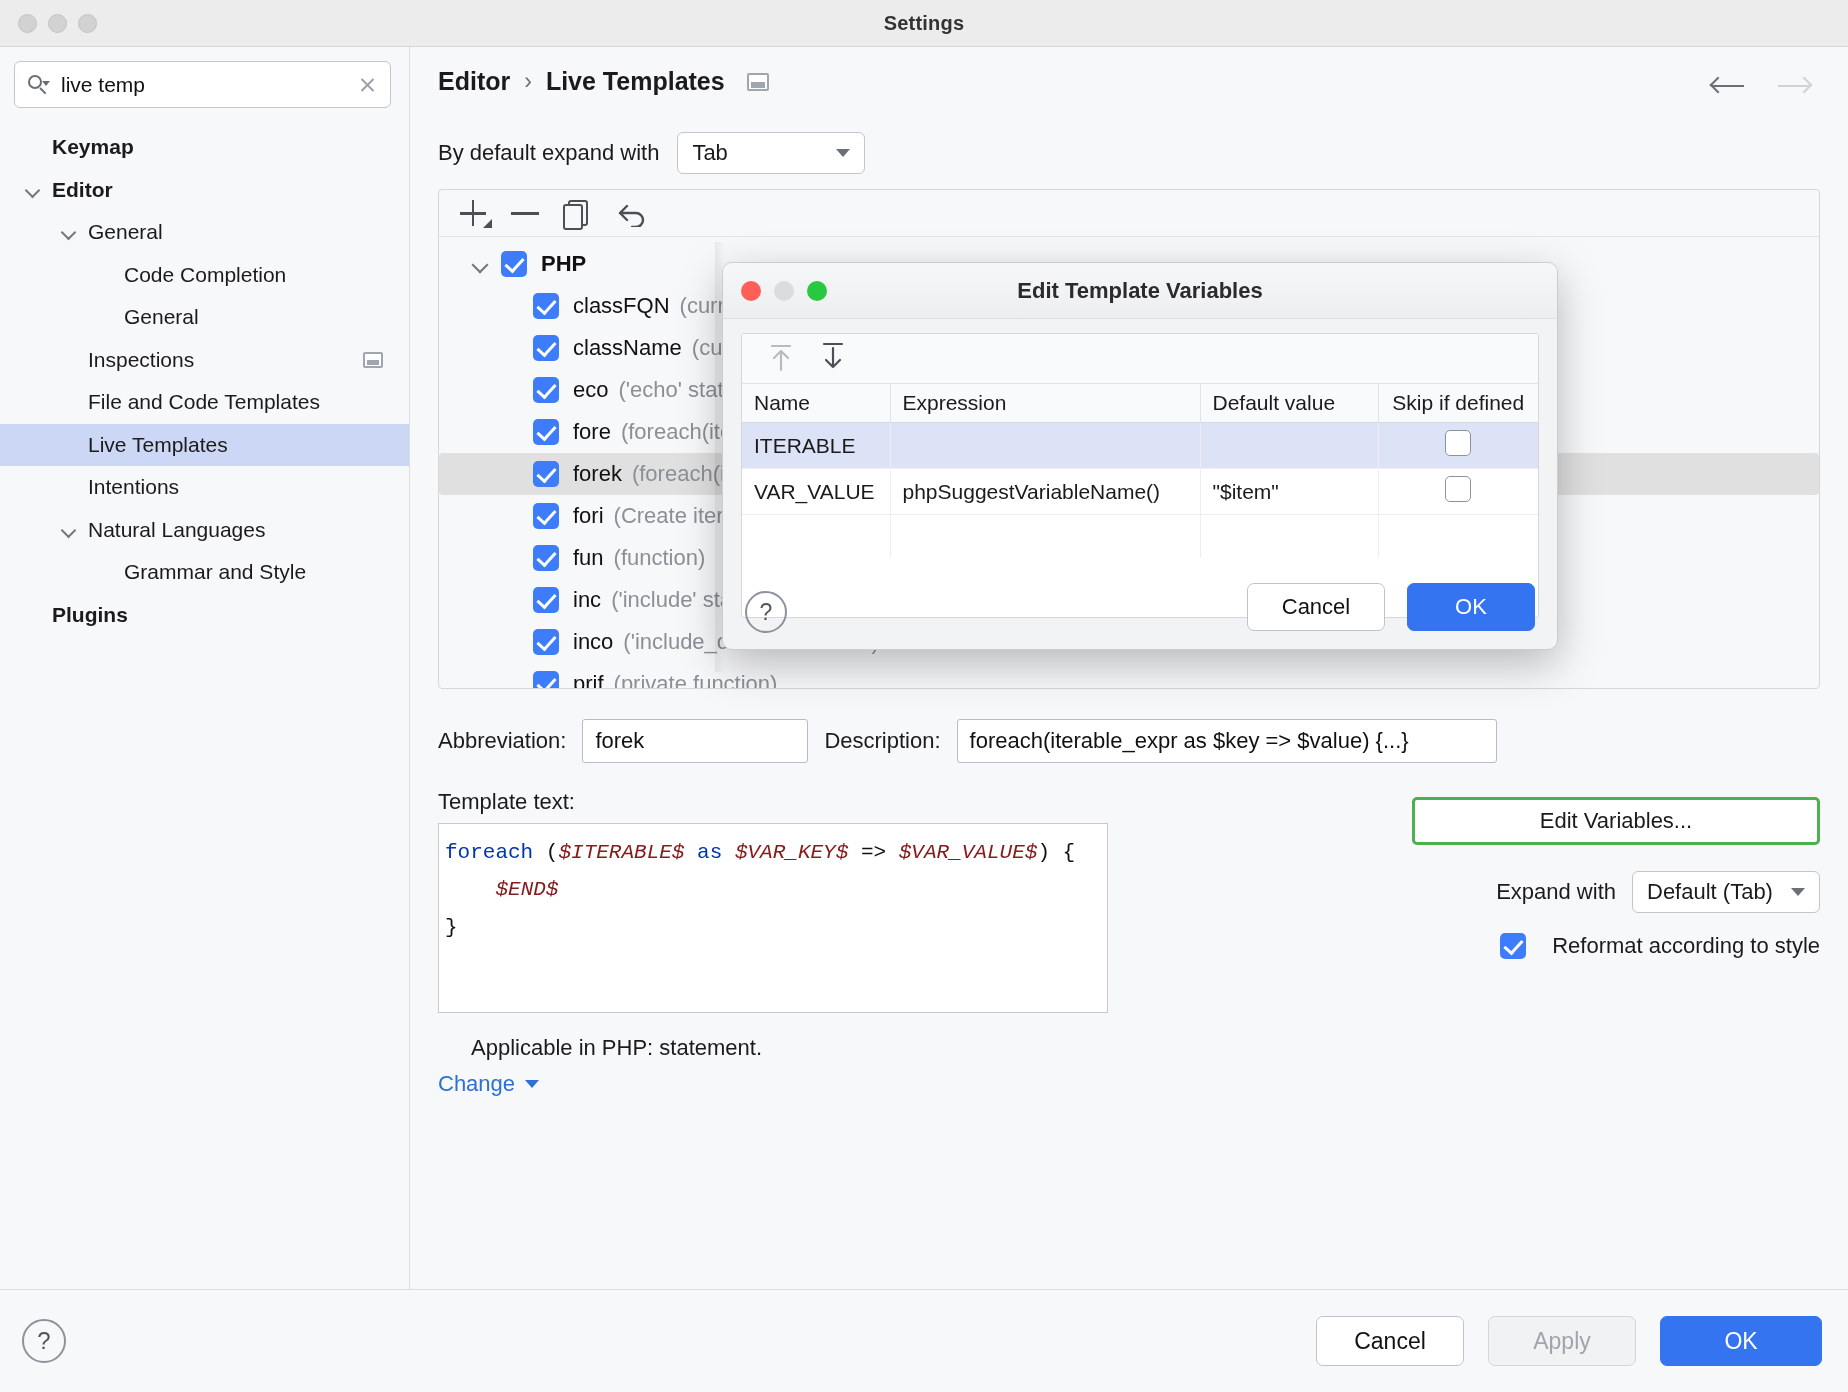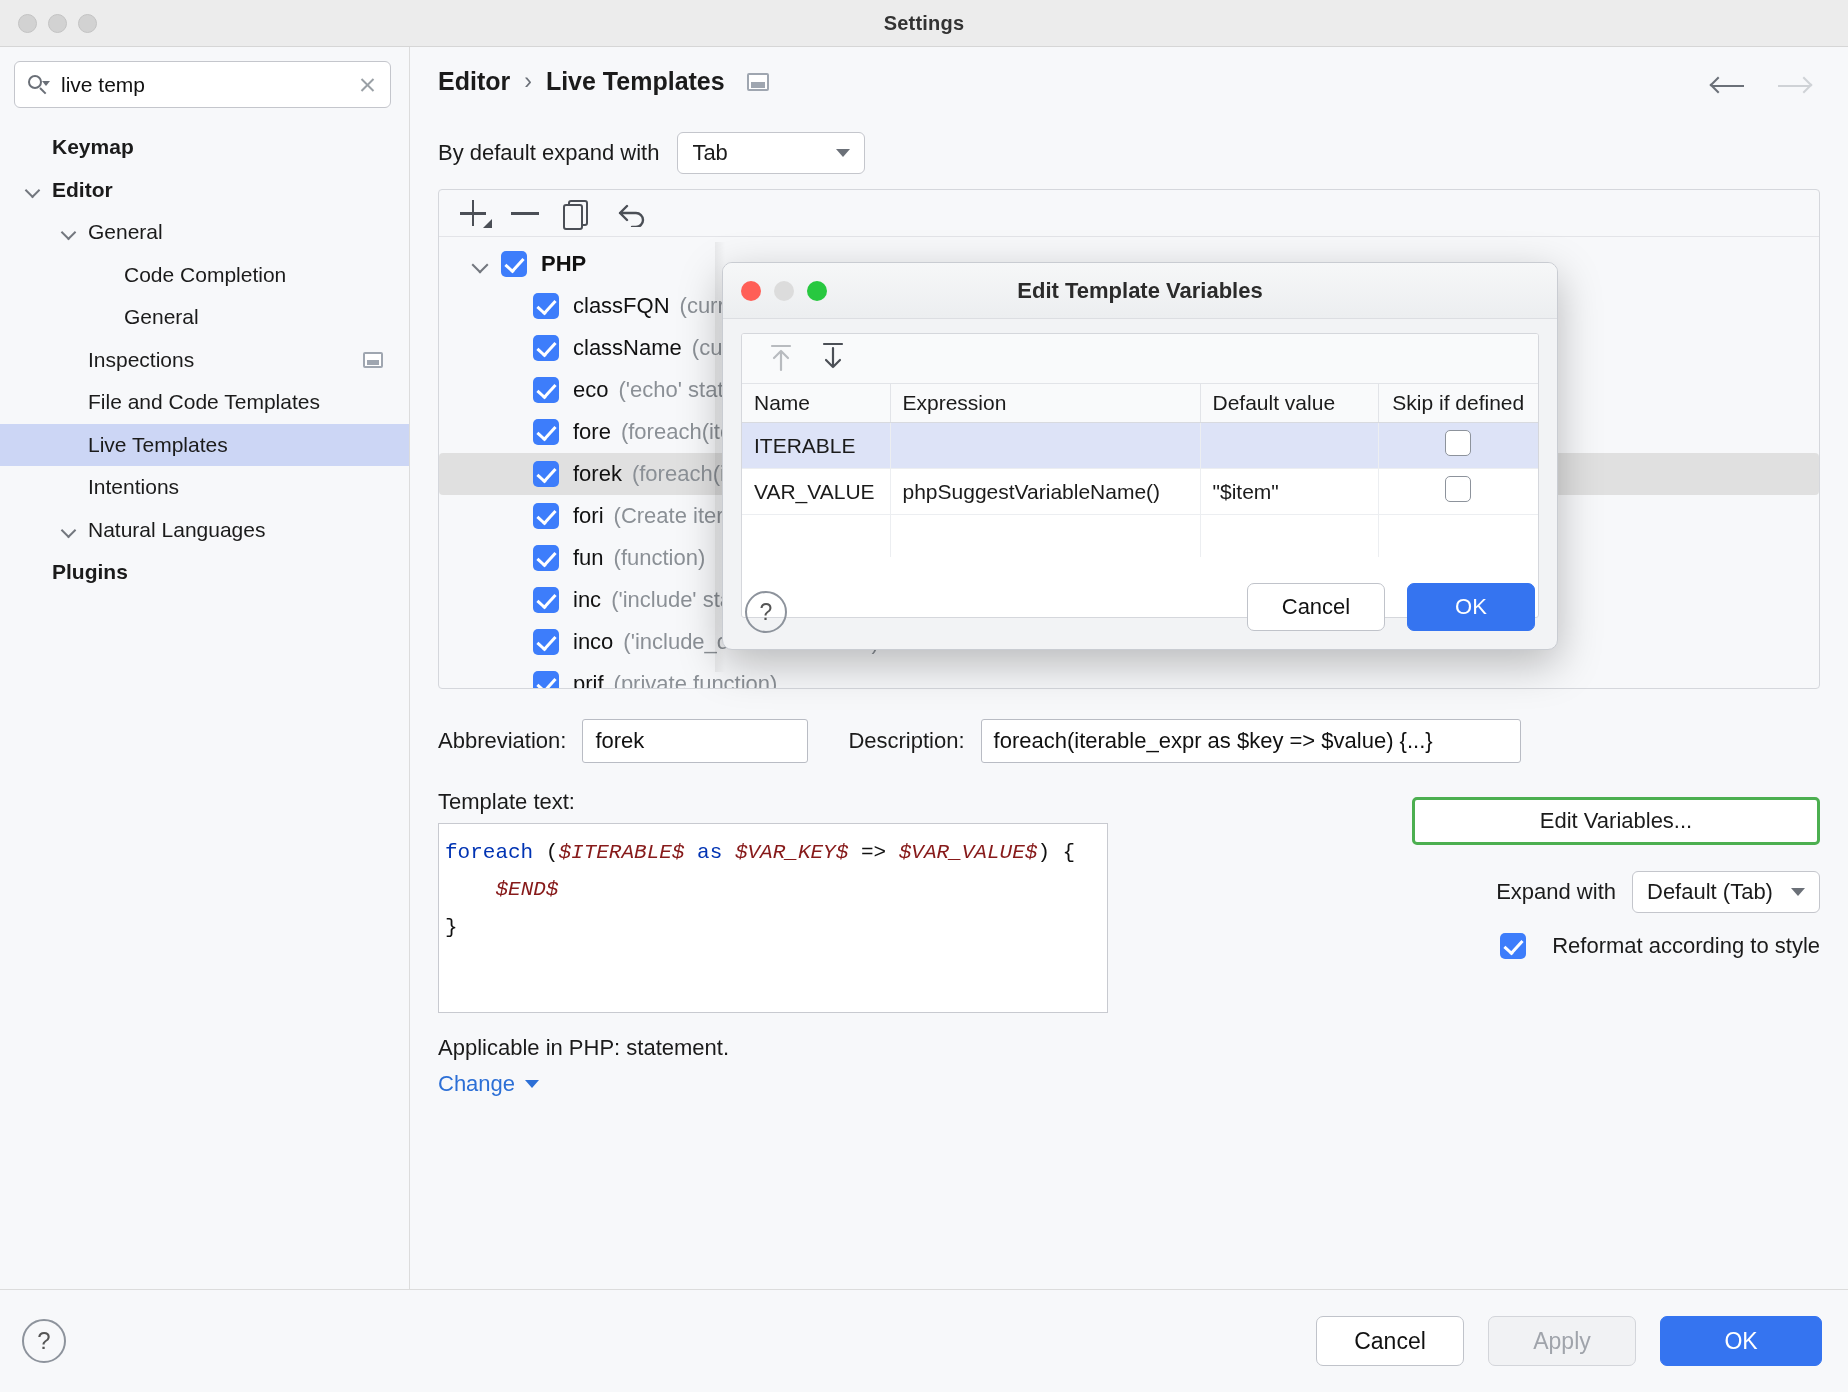--- a/index.html
+++ b/index.html
@@ -136,21 +136,21 @@
   }
   .lbl{ font-size:22px; }
   .tmpl-text-label{ margin-top:26px; font-size:22px;}
   .codebox{
     margin-top:8px; width:670px; height:190px;
     background:#fff; border:1px solid #c8cad0;
     font-family:"Liberation Mono", monospace; font-size:21px;
     padding:10px 6px; line-height:1.78; white-space:pre; overflow:hidden;
   }
   .kw{ color:#0033b3; } .var{ color:#871a1a; font-style:italic; } .pl{ color:#111; }
-  .applicable{ margin-top:22px; font-size:22px; }
+  .applicable{ margin-top:22px; font-size:22px;margin-left:33px; }
   .changelink{ margin-top:10px; font-size:22px; color:#2c6fd6; display:flex; align-items:center; gap:10px; cursor:pointer;}
   .changelink .cc{ width:0;height:0;border-left:7px solid transparent;border-right:7px solid transparent;border-top:8px solid #2c6fd6;}
 
   
   .rightcol{ position:absolute; right:0; top:0; width:408px;}
   .editvars{
     height:48px; width:100%;
     background:#fff; border:3px solid #4caf50; border-radius:5px;
     display:flex; align-items:center; justify-content:center;
     font-size:22px; cursor:pointer; margin-top:78px;
@@ -284,20 +284,24 @@
           <span class="chev" style="margin-left: 58px; visibility: hidden;"></span>
           <span class="tlabel" style="margin-left: 8px;">Live Templates</span>
         </div>
         <div class="trow">
           <span class="chev" style="margin-left: 58px; visibility: hidden;"></span>
           <span class="tlabel" style="margin-left: 8px;">Intentions</span>
         </div>
         <div class="trow">
           <span class="chev" style="margin-left: 58px;"></span>
           <span class="tlabel" style="margin-left: 8px;">Natural Languages</span>
+        </div>
+        <div class="trow">
+          <span class="chev" style="margin-left: 94px; visibility: hidden;"></span>
+          <span class="tlabel" style="margin-left: 8px;">Grammar and Style</span>
         </div>
         <div class="trow">
           <span class="chev" style="margin-left: 22px; visibility: hidden;"></span>
           <span class="tlabel bold" style="margin-left: 8px;">Plugins</span>
         </div>
       </div>
   </div>
 
   <div class="content">
 
@@ -399,21 +403,21 @@
             <span class="abbr">prif</span>
             <span class="desc">(private function)</span>
           </div>
         </div>
     </div>
 
     <div class="formarea">
       <div class="frow">
         <span class="lbl">Abbreviation:</span>
         <span class="txtfield" style="width:226px;">forek</span>
-        <span class="lbl" style="margin-left:24px;">Description:</span>
+        <span class="lbl" style="">Description:</span>
         <span class="txtfield" style="width:540px;">foreach(iterable_expr as $key =&gt; $value) {...}</span>
       </div>
 
       <div class="tmpl-text-label">Template text:</div>
       <div class="codebox" id="codebox"><div><span class="kw">foreach</span><span class="pl"> (</span><span class="var">$ITERABLE$</span><span class="pl"> </span><span class="kw">as</span><span class="pl"> </span><span class="var">$VAR_KEY$</span><span class="pl"> =&gt; </span><span class="var">$VAR_VALUE$</span><span class="pl">) {</span></div><div><span class="pl">    </span><span class="var">$END$</span></div><div><span class="pl">}</span></div></div>
 
       <div class="applicable">Applicable in PHP: statement.</div>
       <div class="changelink">
         <span>Change</span>
         <span class="cc"></span>

